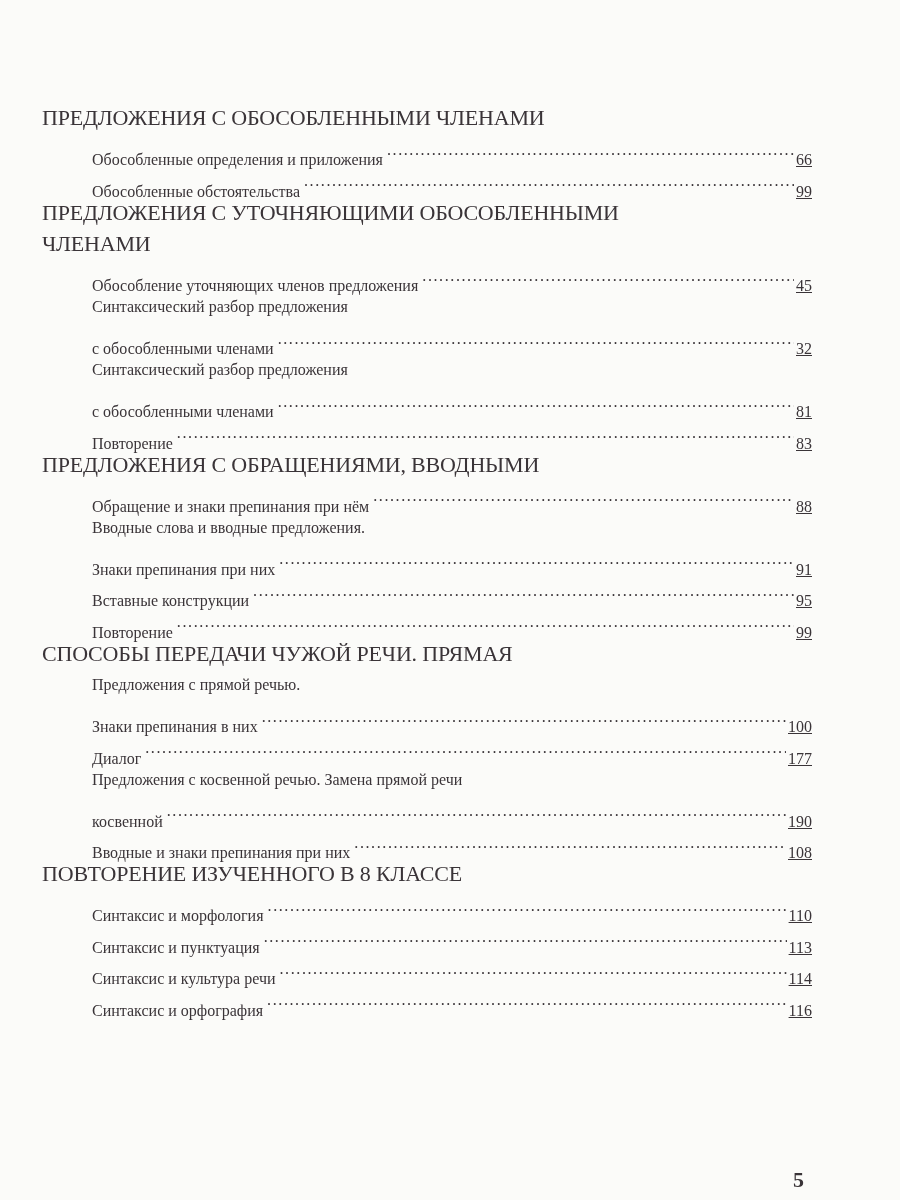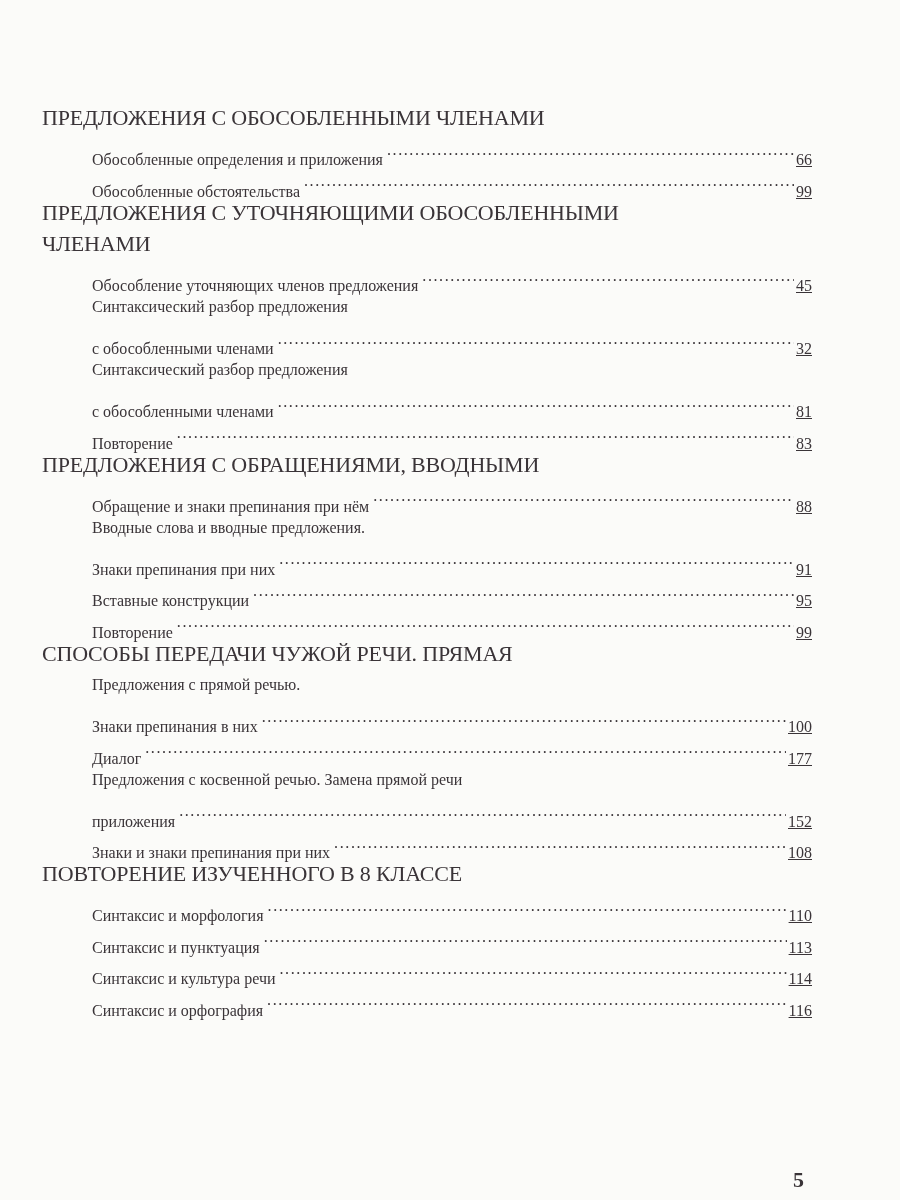--- a/index.html
+++ b/index.html
@@ -196,28 +196,28 @@
           <span class="text">Диалог</span>
           <span class="leader"></span>
           <span class="pagenum">177</span>
         </div>
       </div>
       <div class="entry">
         <div class="line">
           <span class="text">Предложения с косвенной речью. Замена прямой речи</span>
         </div>
         <div class="line">
-          <span class="text">приложения</span>
-          <span class="leader"></span>
-          <span class="pagenum">152</span>
-        </div>
-      </div>
-      <div class="entry">
-        <div class="line">
-          <span class="text">Знаки и знаки препинания при них</span>
+          <span class="text">косвенной</span>
+          <span class="leader"></span>
+          <span class="pagenum">190</span>
+        </div>
+      </div>
+      <div class="entry">
+        <div class="line">
+          <span class="text">Вводные и знаки препинания при них</span>
           <span class="leader"></span>
           <span class="pagenum">108</span>
         </div>
       </div>
     </div>
 
     <div class="section">
       <div class="heading">ПОВТОРЕНИЕ ИЗУЧЕННОГО В 8 КЛАССЕ</div>
       <div class="entry">
         <div class="line">

